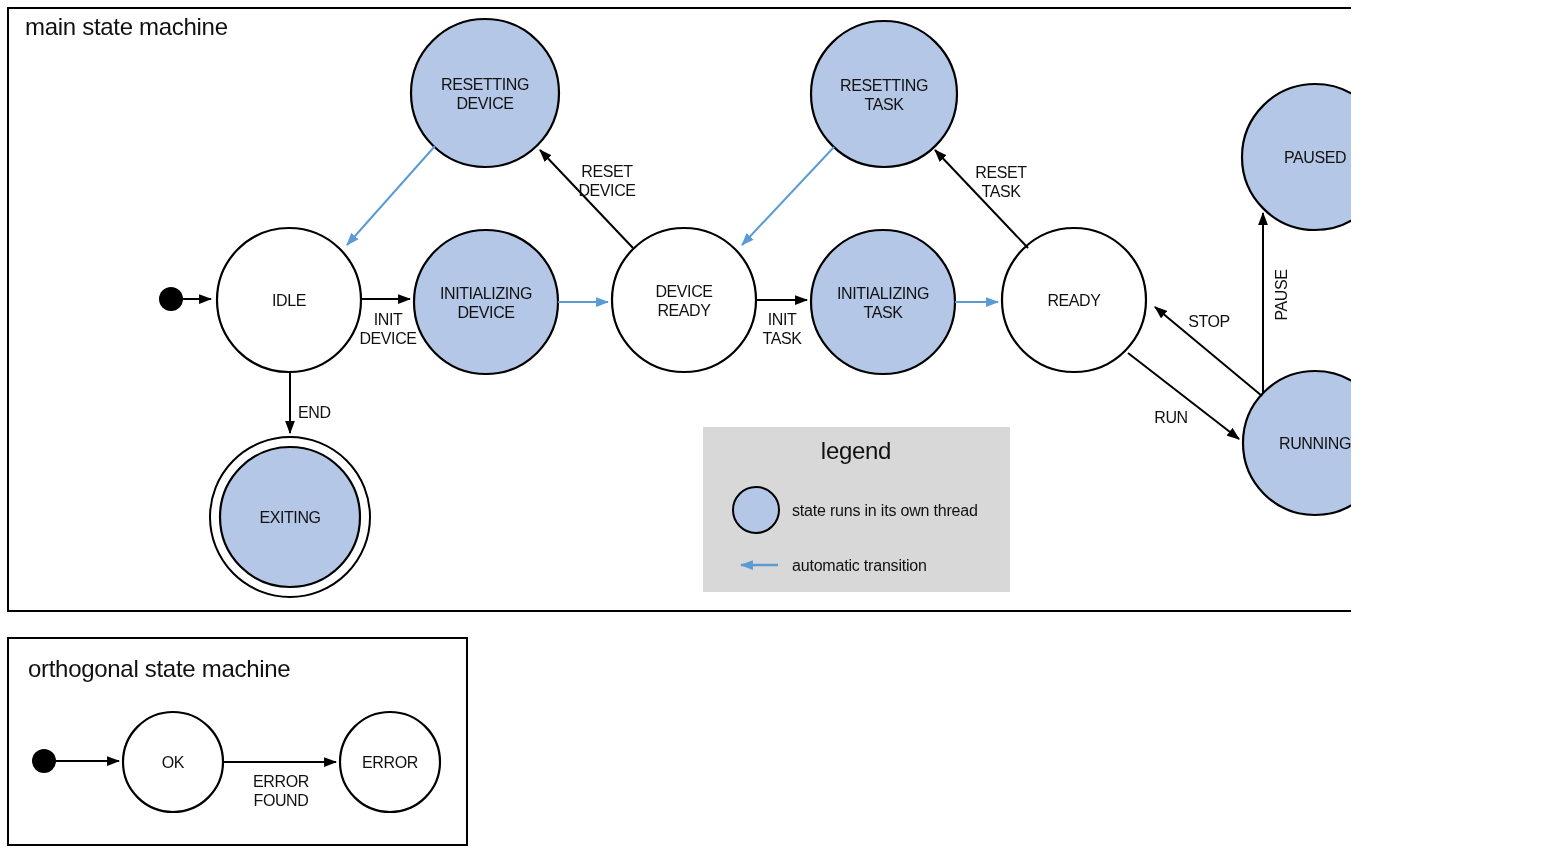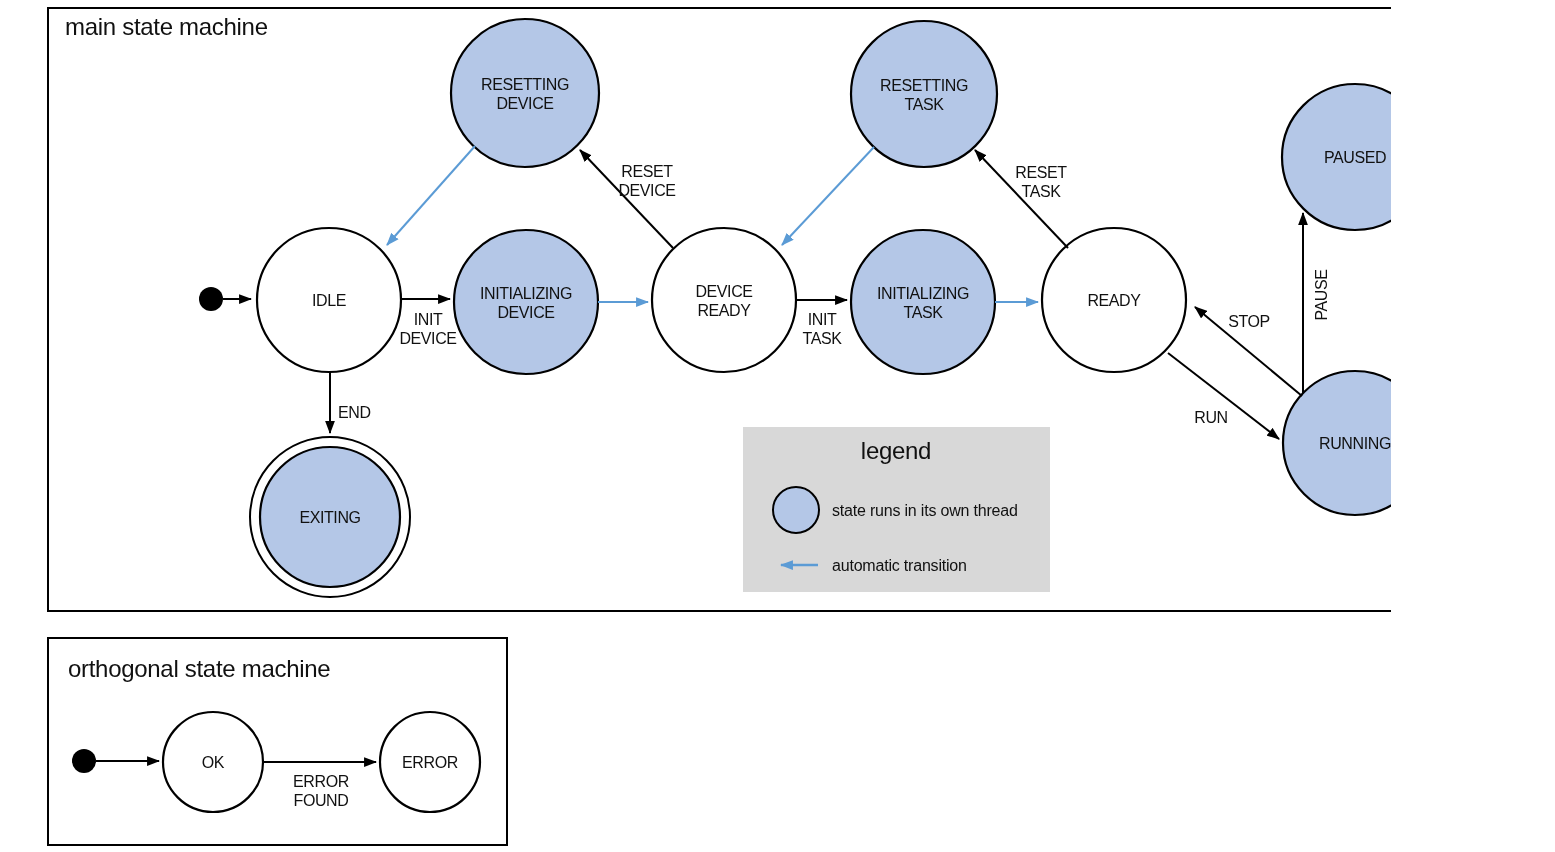--- a/index.html
+++ b/index.html
@@ -3,21 +3,20 @@
 <meta charset="utf-8">
 <style>
   html, body { margin: 0; padding: 0; background: #ffffff; }
   #stage {
     position: relative;
     width: 1351px;
     height: 852px;
     background: #ffffff;
     font-family: "Liberation Sans", sans-serif;
     overflow: hidden;
-    margin-left: 40px;
   }
   svg text {
     font-family: "Liberation Sans", sans-serif;
     fill: #111111;
   }
   .machine-title { font-size: 24px; letter-spacing: -0.3px; }
   .legend-title  { font-size: 24px; letter-spacing: -0.3px; }
   .state-label, .edge-label { font-size: 16px; letter-spacing: -0.4px; }
   .legend-item-label { font-size: 16px; letter-spacing: -0.2px; }
 </style>

